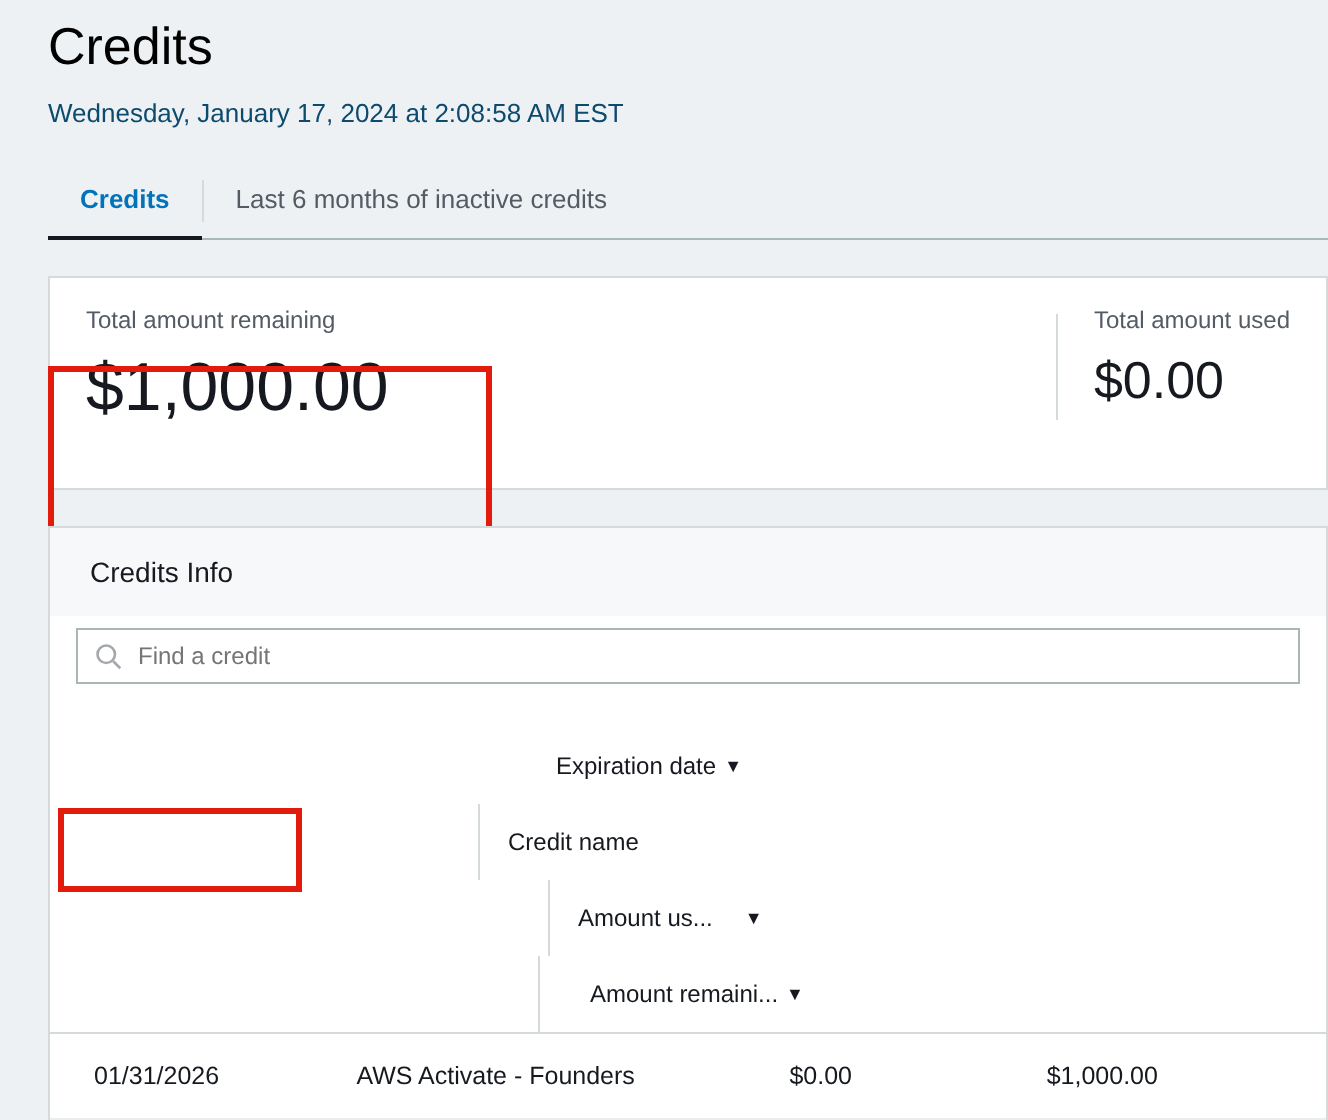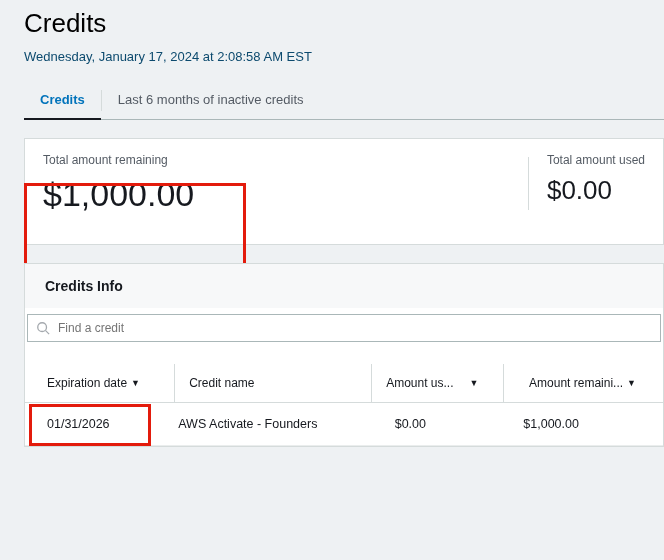--- a/index.html
+++ b/index.html
@@ -54,37 +54,37 @@
   .metric-value-md { font-size: 26px; color: #16191f; }
 
   .highlight-red-1 {
     position: absolute;
     border: 3px solid #e31b0c;
     pointer-events: none;
   }
   .wrap-rel { position: relative; }
 
   .credits-info .panel-header { font-size: 14px; }
-  .search-wrap { padding: 0 2px; margin-top: 6px; }
+  .search-wrap { padding: 0 13px; margin-top: 6px; }
   .search {
     display: flex; align-items: center;
     border: 1px solid #aab7b8;
     background: #fff;
     height: 28px;
   }
   .search svg { margin: 0 8px; opacity: .6; }
   .search input {
     border: none; outline: none;
     font-size: 12px; color: #687078;
     flex: 1; background: transparent; height: 100%;
   }
 
   .table { margin-top: 22px; }
   .thead, .trow { display: flex; align-items: center; }
-  .thead { border-bottom: 1px solid #d5dbdb; padding: 0 18px; }
+  .thead { border-bottom: 1px solid #d5dbdb; padding: 0 18px; flex-direction: column; }
   .th {
     font-size: 12px; color: #16191f;
     padding: 12px 8px 12px 4px;
     display: flex; align-items: center; gap: 4px;
     border-left: 1px solid #d5dbdb;
     padding-left: 14px;
   }
   .th:first-child { border-left: none; padding-left: 4px; }
   .th .sort { font-size: 9px; }
   .td { font-size: 12.5px; color: #16191f; padding: 14px 8px 14px 4px; }
@@ -118,21 +118,21 @@
       <div class="summary-sep"></div>
       <div class="summary-block">
         <div class="metric-label">Total amount used</div>
         <div class="metric-value-md">$0.00</div>
       </div>
     </div>
     <div class="highlight-red-1" style="left:-1px; top:44px; width:222px; height:120px;"></div>
   </div>
 
   <div class="panel credits-info wrap-rel">
-    <div class="panel-header" style="border-bottom:none;font-weight:bold;">Credits Info</div>
+    <div class="panel-header" style="border-bottom:none;">Credits Info</div>
     <div class="search-wrap">
       <div class="search">
         <svg width="14" height="14" viewBox="0 0 16 16">
             <circle cx="7" cy="7" r="5" fill="none" stroke="#687078" stroke-width="1.5"></circle>
             <line x1="11" y1="11" x2="15" y2="15" stroke="#687078" stroke-width="1.5"></line>
           </svg>
         <input type="text" placeholder="Find a credit" style="">
       </div>
     </div>
 

